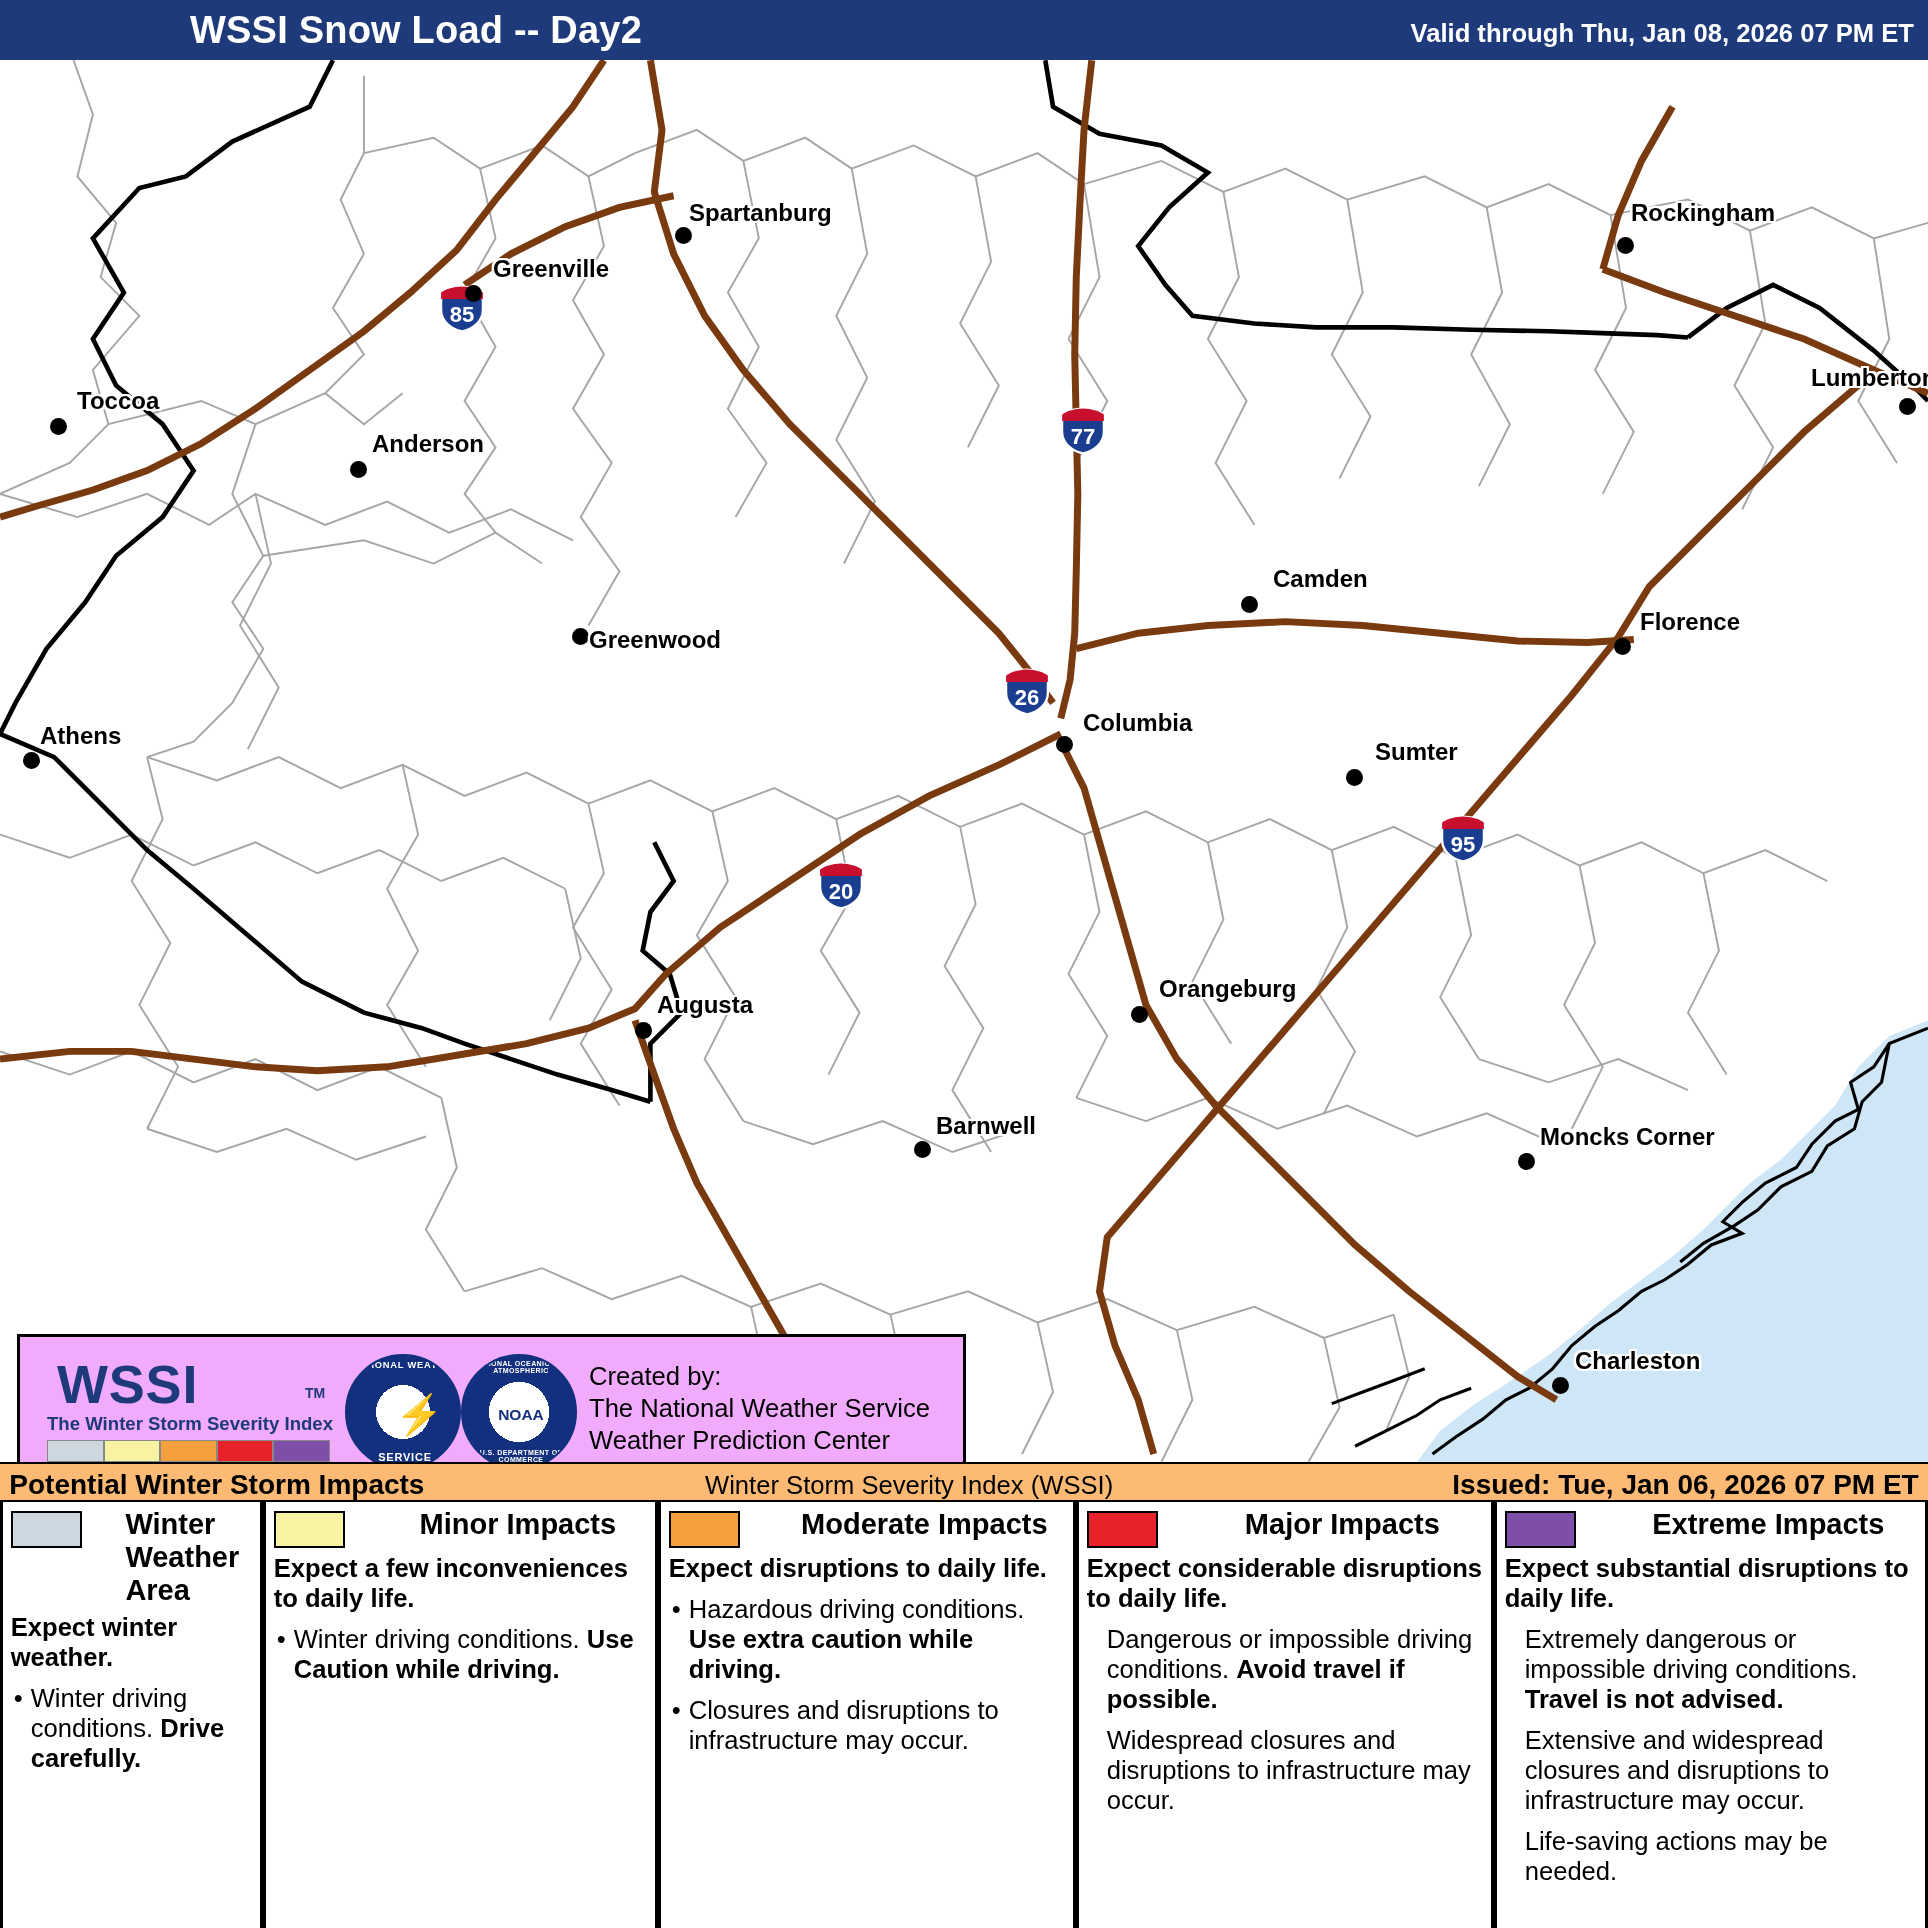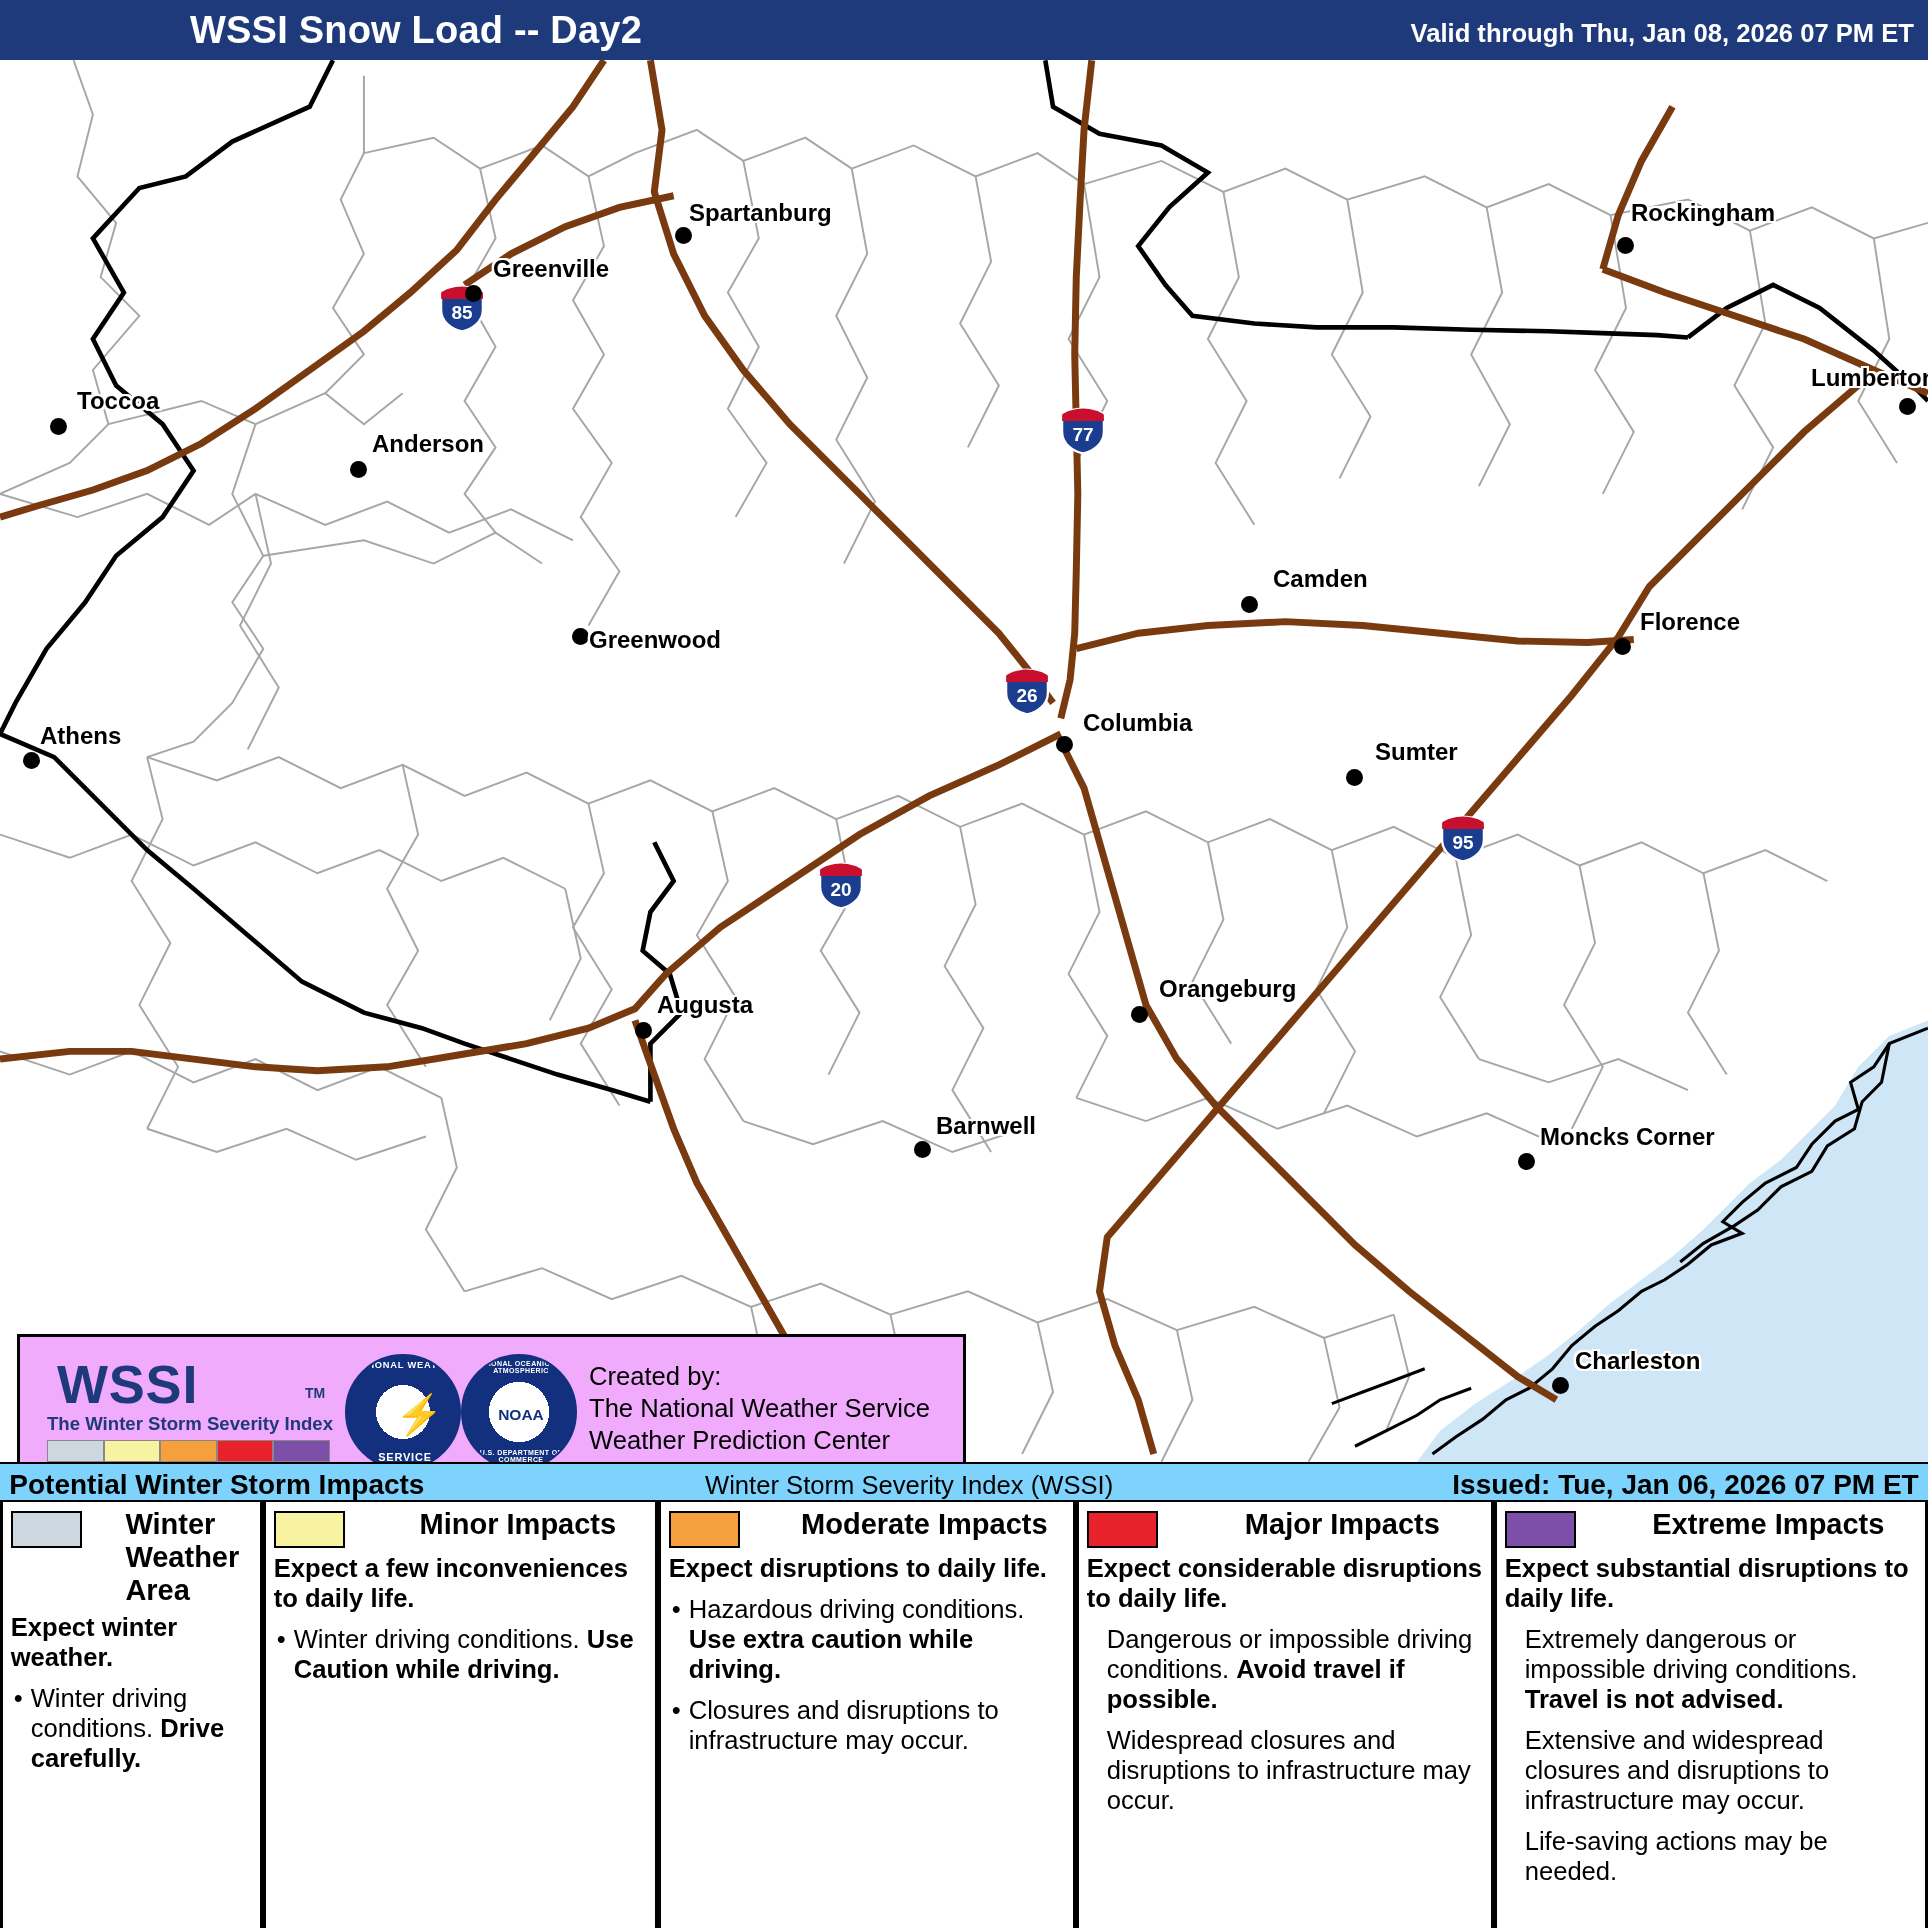--- a/index.html
+++ b/index.html
@@ -38,21 +38,21 @@
     white-space:nowrap;
     text-shadow:
       -2.3px -2.3px 0 #fff, 2.3px -2.3px 0 #fff, -2.3px 2.3px 0 #fff, 2.3px 2.3px 0 #fff,
       -2.3px 0 0 #fff, 2.3px 0 0 #fff, 0 -2.3px 0 #fff, 0 2.3px 0 #fff;
   }
 
   
   .shield{position:absolute;width:48px;height:48px;}
   .shield .num{
     position:absolute;left:0;top:17px;width:48px;text-align:center;
-    font-size:19px;font-weight:bold;color:#ffffff;
+    font-size:22px;font-weight:bold;color:#ffffff;
   }
 
   
   #logo-box{
     position:absolute;left:17px;top:1274px;width:949px;height:151px;
     background:#f0abfc;border:3.9px solid #000;box-sizing:border-box;
   }
   #wssi-word{
     position:absolute;left:37px;top:15.5px;
     font-size:54px;font-weight:bold;color:#1f3a7a;letter-spacing:0.8px;
@@ -97,21 +97,21 @@
     position:absolute;left:0;top:50px;width:116px;text-align:center;
     font-size:15.5px;font-weight:bold;color:#12307e;
   }
   #created-by{
     position:absolute;left:569px;top:23px;font-size:25.6px;color:#000;line-height:32px;
   }
 
   
   #graybar{
     position:absolute;left:0;top:1462px;width:1928px;height:40px;
-    background:#7dd3fc;border-top:2.3px solid #000;border-bottom:2.3px solid #000;
+    background:#fdba74;border-top:2.3px solid #000;border-bottom:2.3px solid #000;
     box-sizing:border-box;
   }
   #graybar .left{position:absolute;left:9.3px;top:5.4px;font-size:28px;font-weight:bold;color:#000;}
   #graybar .center{position:absolute;left:705px;top:7px;font-size:25.6px;color:#000;}
   #graybar .right{position:absolute;right:9.3px;top:5.4px;font-size:28px;font-weight:bold;color:#000;}
 
   
   #legend{
     position:absolute;left:0;top:1502px;width:1928px;height:426px;
     display:flex;border-top:0;box-sizing:border-box;

